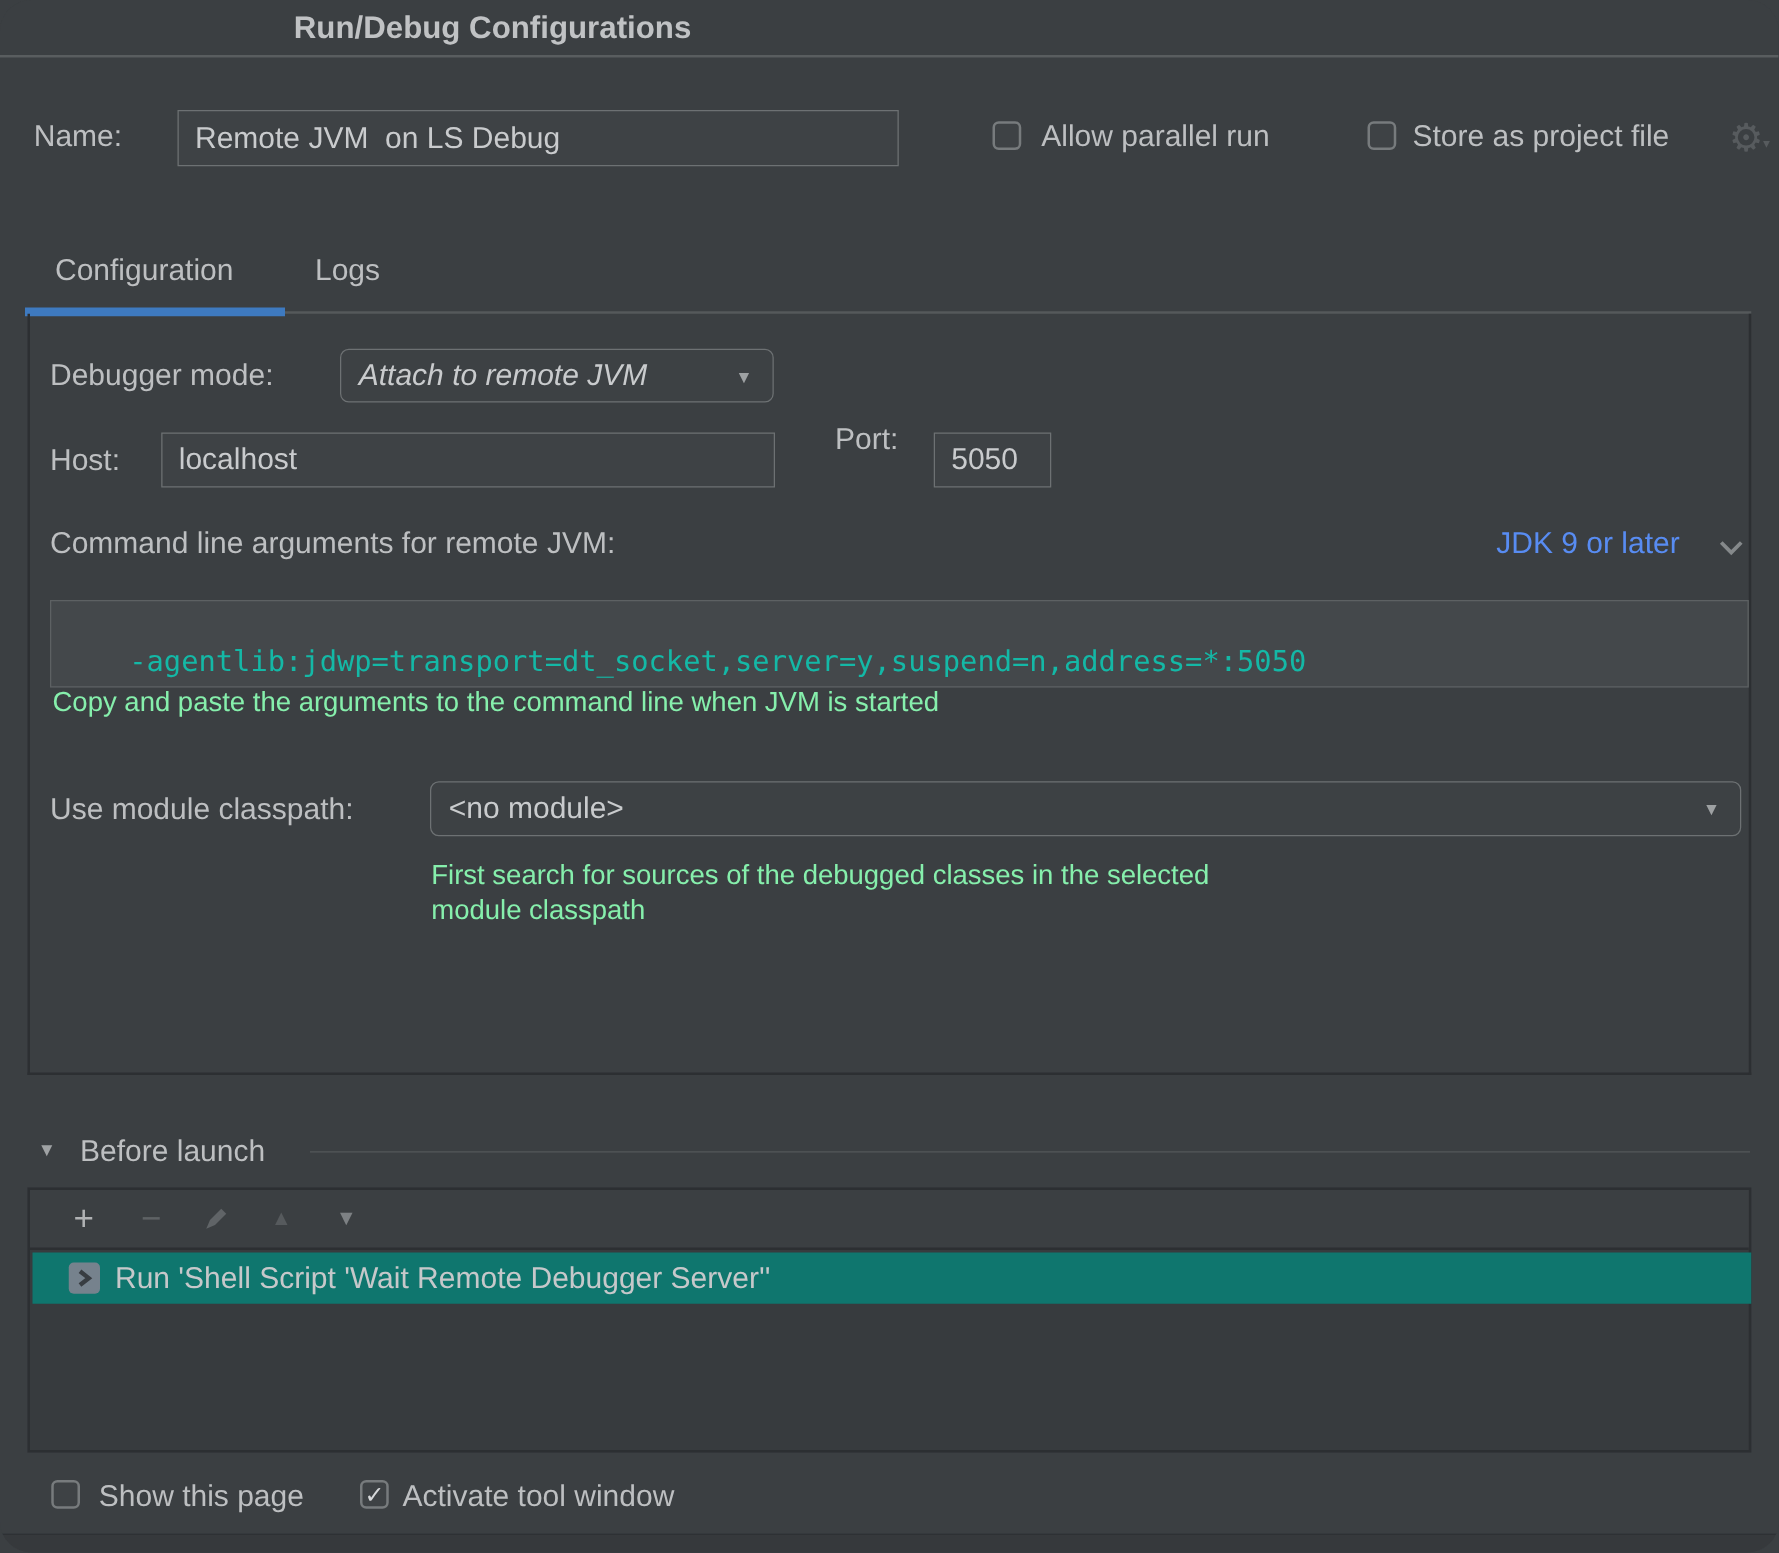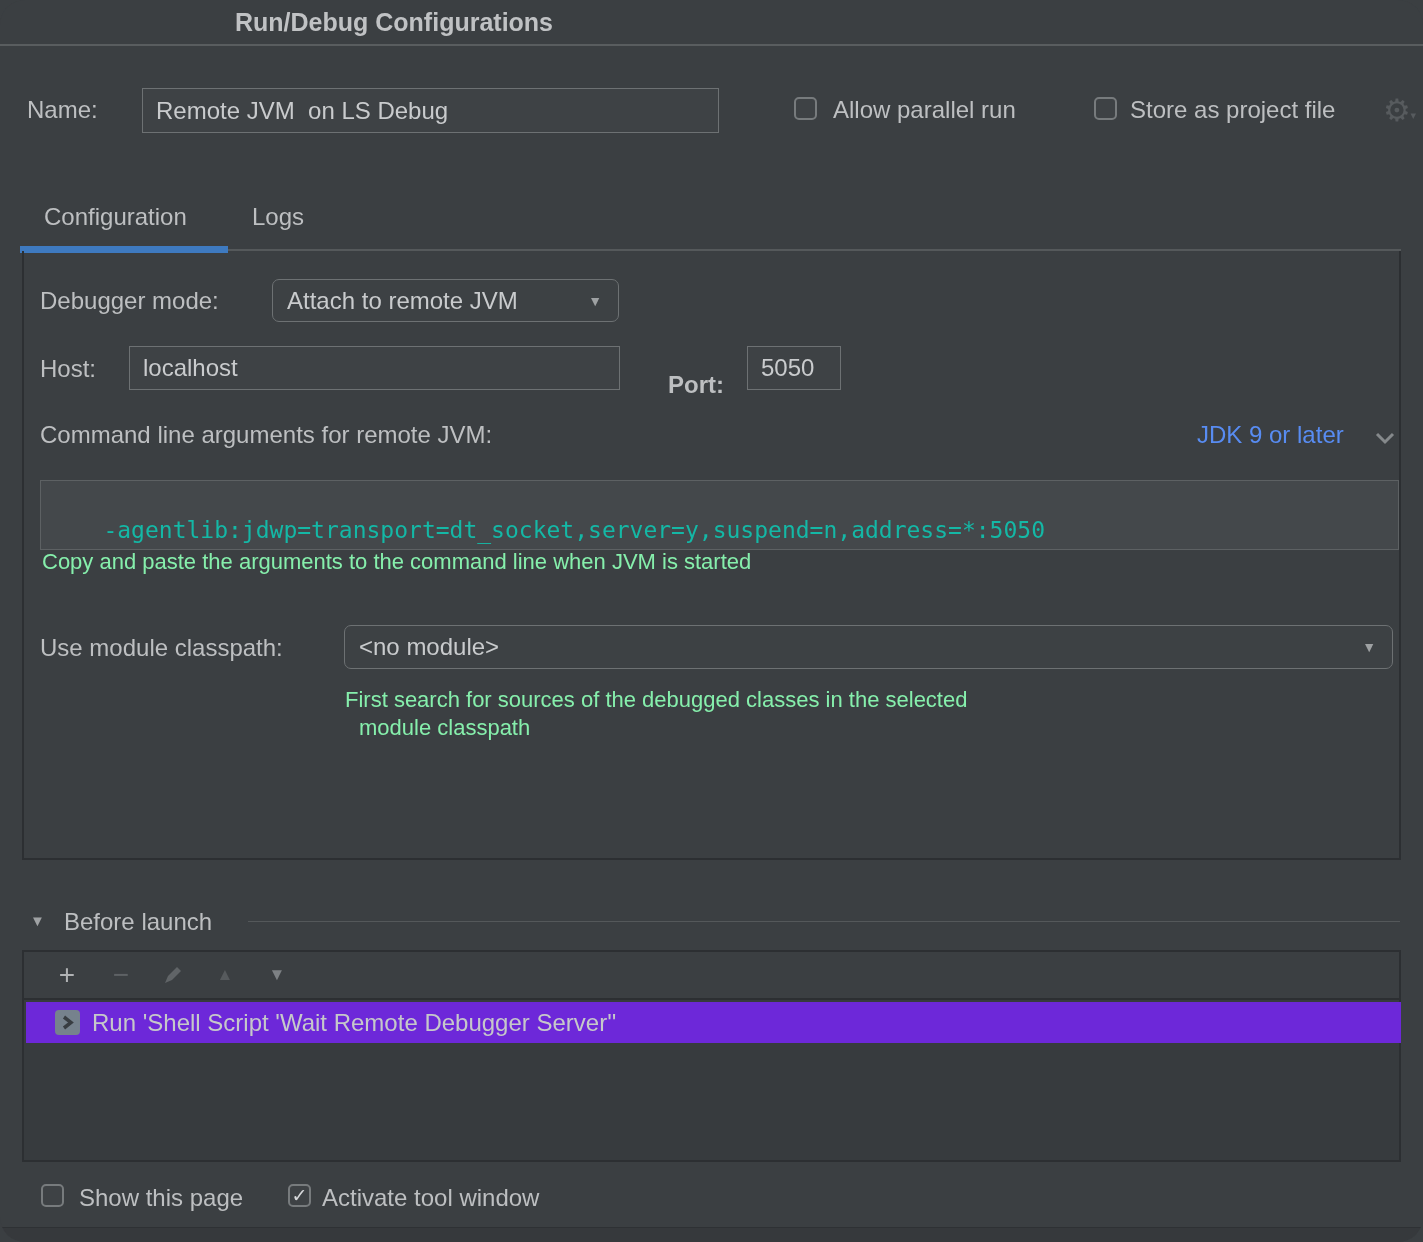--- a/index.html
+++ b/index.html
@@ -46,21 +46,21 @@
   .link{position:absolute;font-size:24px;color:#588cf2;cursor:pointer;}
 
   
   .bl-line{position:absolute;left:248px;top:921px;width:1152px;height:1px;background:#54585a;}
   .bl-panel{position:absolute;left:22px;top:950px;width:1379px;height:212px;
             border:2px solid #2c2f32;box-sizing:border-box;background:#373b3e;}
   .bl-toolbar{position:absolute;left:0;top:0;width:100%;height:48px;background:#3b3f42;
               border-bottom:2px solid #2c2f32;box-sizing:border-box;}
   .tool{position:absolute;top:0;height:46px;display:flex;align-items:center;justify-content:center;
         width:34px;font-size:28px;}
-  .bl-row{position:absolute;left:2px;top:50px;width:1375px;height:41px;background:#6d28d9;
+  .bl-row{position:absolute;left:2px;top:50px;width:1375px;height:41px;background:#0f766e;
           display:flex;align-items:center;}
   .run-icon{width:25px;height:25px;background:#76828d;border-radius:4px;margin-left:29px;
             display:flex;align-items:center;justify-content:center;flex:none;}
   .bl-row .txt{font-size:24px;color:#c6c8ca;margin-left:12px;white-space:pre;}
 
   .tri{color:#9fa2a4;font-size:15px;}
 
   .bottomstrip{position:absolute;left:0;top:1227px;width:1423px;height:15px;
                background:#36393c;border-top:1px solid #2e3134;}
   .gear{position:absolute;left:1380px;top:94px;width:34px;height:34px;color:#575b5e;
@@ -89,31 +89,31 @@
   <div class="gear">⚙<span class="mini">▾</span></div>
 
   <div class="tab-label" style="left:44px;top:203px;">Configuration</div>
   <div class="tab-label" style="left:252px;top:203px;">Logs</div>
   <div class="tab-topline"></div>
   <div class="tab-underline"></div>
 
   <div class="panel"></div>
 
   <div class="label" style="left:40px;top:287px;">Debugger mode:</div>
-  <div class="combo" style="left:272px;top:279px;width:347px;height:43px;">
+  <div class="combo" style="left:272px;top:279px;width:347px;height:43px;font-style:italic;">
     <span>Attach to remote JVM</span>
     <span class="arrow">▼</span>
   </div>
 
   <div class="label" style="left:40px;top:355px;">Host:</div>
   <div class="field" style="left:129px;top:346px;width:491px;height:44px;">
     <span>localhost</span>
   </div>
 
-  <div class="label" style="left:668px;top:371px;font-weight:bold;">Port:</div>
+  <div class="label" style="left:668px;top:338px;">Port:</div>
   <div class="field" style="left:747px;top:346px;width:94px;height:44px;">
     <span>5050</span>
   </div>
 
   <div class="label" style="left:40px;top:421px;">Command line arguments for remote JVM:</div>
   <div class="link" style="left:1197px;top:421px;">JDK 9 or later</div>
   <svg style="position:absolute;left:1374px;top:430px;" width="22" height="16">
     <polyline points="3,4 11,12 19,4" fill="none" stroke="#85898b" stroke-width="3"></polyline>
   </svg>
 
@@ -121,21 +121,21 @@
     <span>-agentlib:jdwp=transport=dt_socket,server=y,suspend=n,address=*:5050</span>
   </div>
   <div class="label dim" style="left:42px;top:549px;">Copy and paste the arguments to the command line when JVM is started</div>
 
   <div class="label" style="left:40px;top:634px;">Use module classpath:</div>
   <div class="combo" style="left:344px;top:625px;width:1049px;height:44px;">
     <span>&lt;no module&gt;</span>
     <span class="arrow">▼</span>
   </div>
   <div class="label dim" style="left:345px;top:687px;">First search for sources of the debugged classes in the selected</div>
-  <div class="label dim" style="left:359px;top:715px;">module classpath</div>
+  <div class="label dim" style="left:345px;top:715px;">module classpath</div>
 
   <div class="tri" style="position:absolute;left:30px;top:912px;">▼</div>
   <div class="label" style="left:64px;top:908px;">Before launch</div>
   <div class="bl-line"></div>
 
   <div class="bl-panel">
     <div class="bl-toolbar">
       <div class="tool" style="left:26px;color:#b0b2b4;">+</div>
       <div class="tool" style="left:80px;color:#5e6265;">−</div>
       <div class="tool" style="left:132px;">

